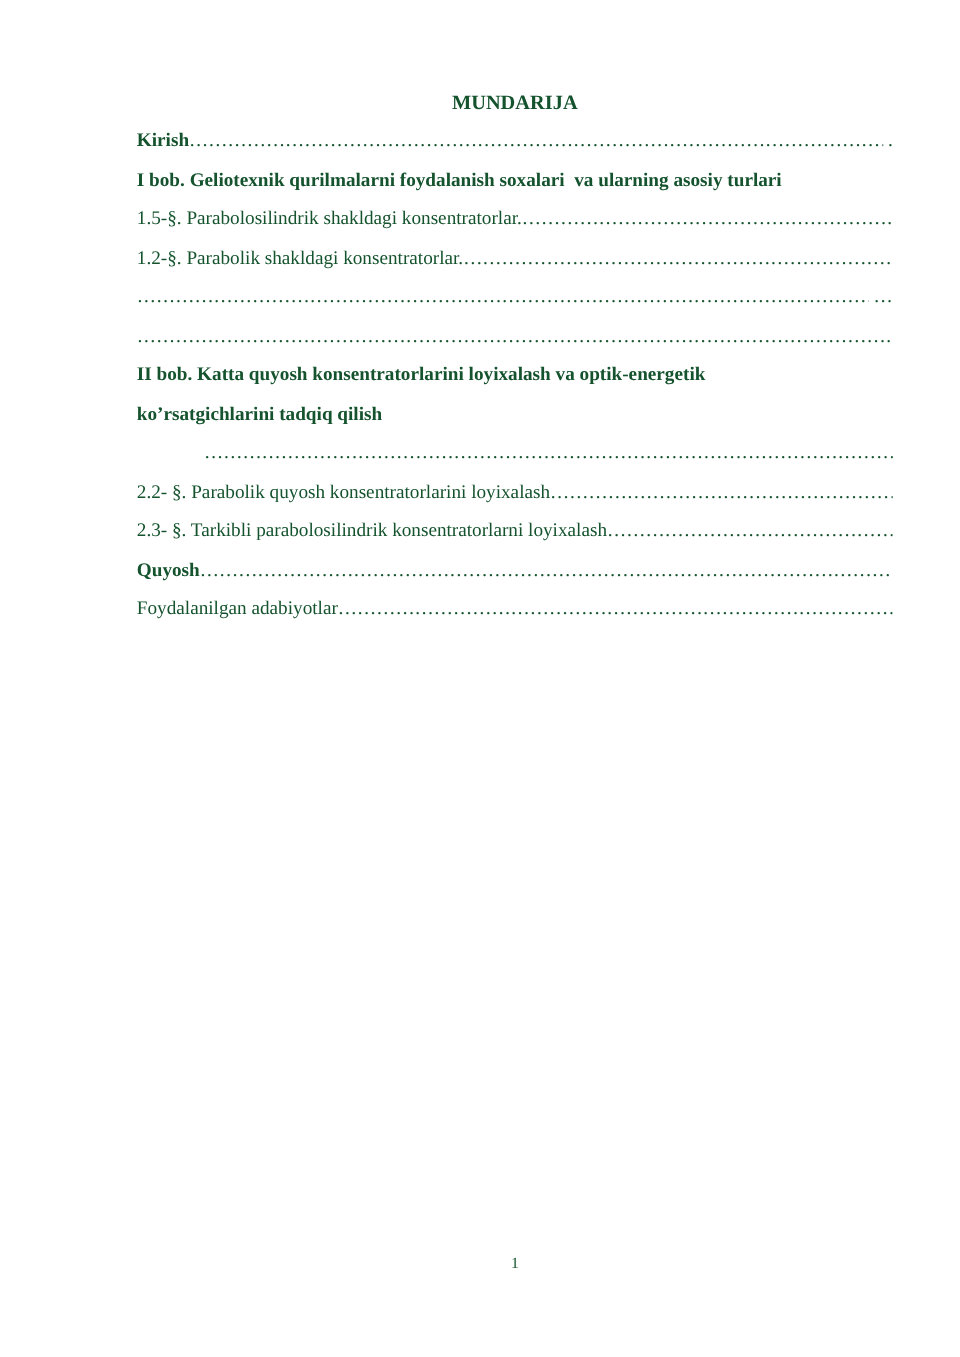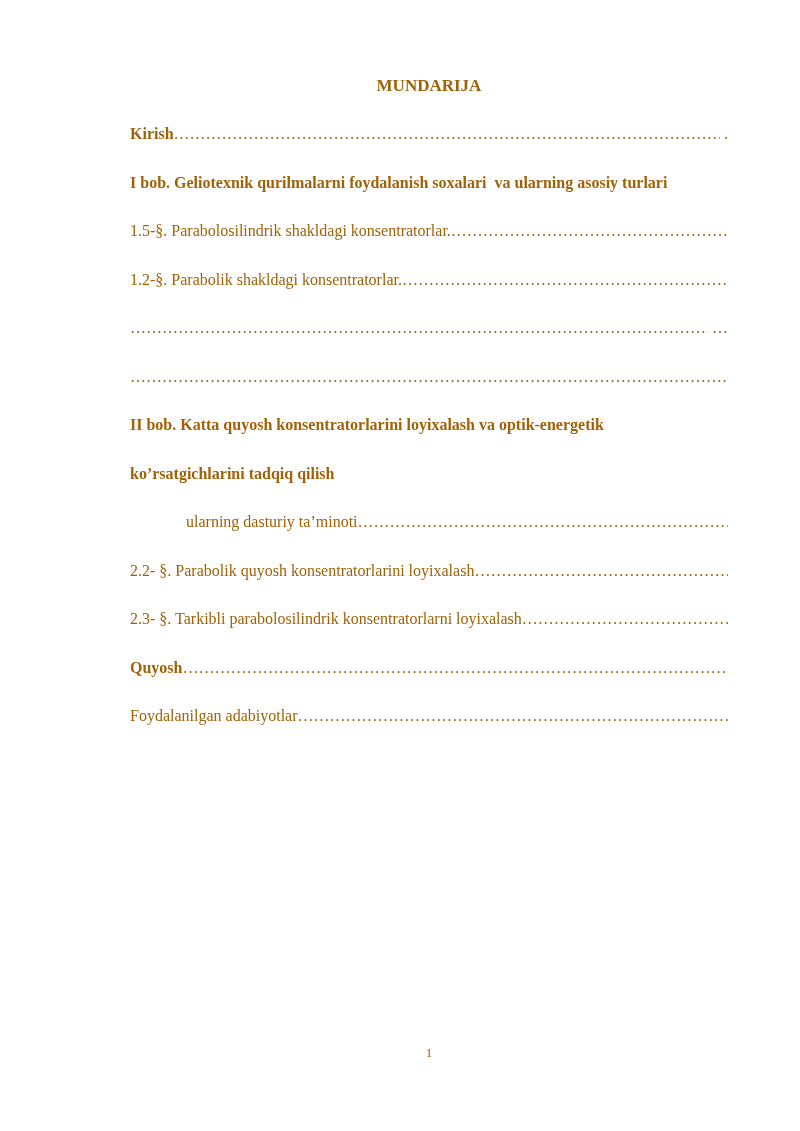--- a/index.html
+++ b/index.html
@@ -1,42 +1,42 @@
 <!DOCTYPE html>
 <html><head>
 <meta charset="utf-8">
 <style>
   html, body { margin: 0; padding: 0; background: #ffffff; }
   .page {
     position: relative;
     width: 800px;
     height: 1131px;
     background: #ffffff;
-    color: #a16207;
+    color: #14532d;
     font-family: "Liberation Serif", "DejaVu Serif", serif;
     font-size: 16px;
     overflow: hidden;
     margin: 0 auto;
   }
   .content {
     position: absolute;
     left: 114px;
     right: 56px;
     top: 70px;
   }
   .title {
     margin: 0;
     font-size: 17px;
     font-weight: bold;
     text-align: center;
     line-height: 32px;
   }
   .line {
     display: flex;
-    margin: 16px;
+    margin: 0;
     height: 32.5px;
     line-height: 32.5px;
     overflow: hidden;
     font-weight: normal;
   }
   .label  { flex: 0 0 auto; white-space: pre; }
   .leader { flex: 1 1 0; min-width: 0; overflow: hidden; white-space: nowrap; }
   .suffix { flex: 0 0 auto; white-space: pre; }
   .b { font-weight: bold; }
   .indent { padding-left: 56px; }
@@ -90,21 +90,20 @@
     <p class="line">
       <span class="label b">II bob. Katta quyosh konsentratorlarini loyixalash va optik-energetik</span>
     </p>
 
     <p class="line">
       <span class="label b">ko’rsatgichlarini tadqiq qilish</span>
     </p>
 
 
     <p class="line indent">
-      <span class="label">ularning dasturiy ta’minoti</span>
       <span class="leader">………………………………………………………………………………………………………………………………………………………………………………………………</span>
     </p>
 
     <p class="line">
       <span class="label">2.2- §. Parabolik quyosh konsentratorlarini loyixalash</span>
       <span class="leader">………………………………………………………………………………………………………………………………………………………………………………………………</span>
     </p>
 
     <p class="line">
       <span class="label">2.3- §. Tarkibli parabolosilindrik konsentratorlarni loyixalash</span>

